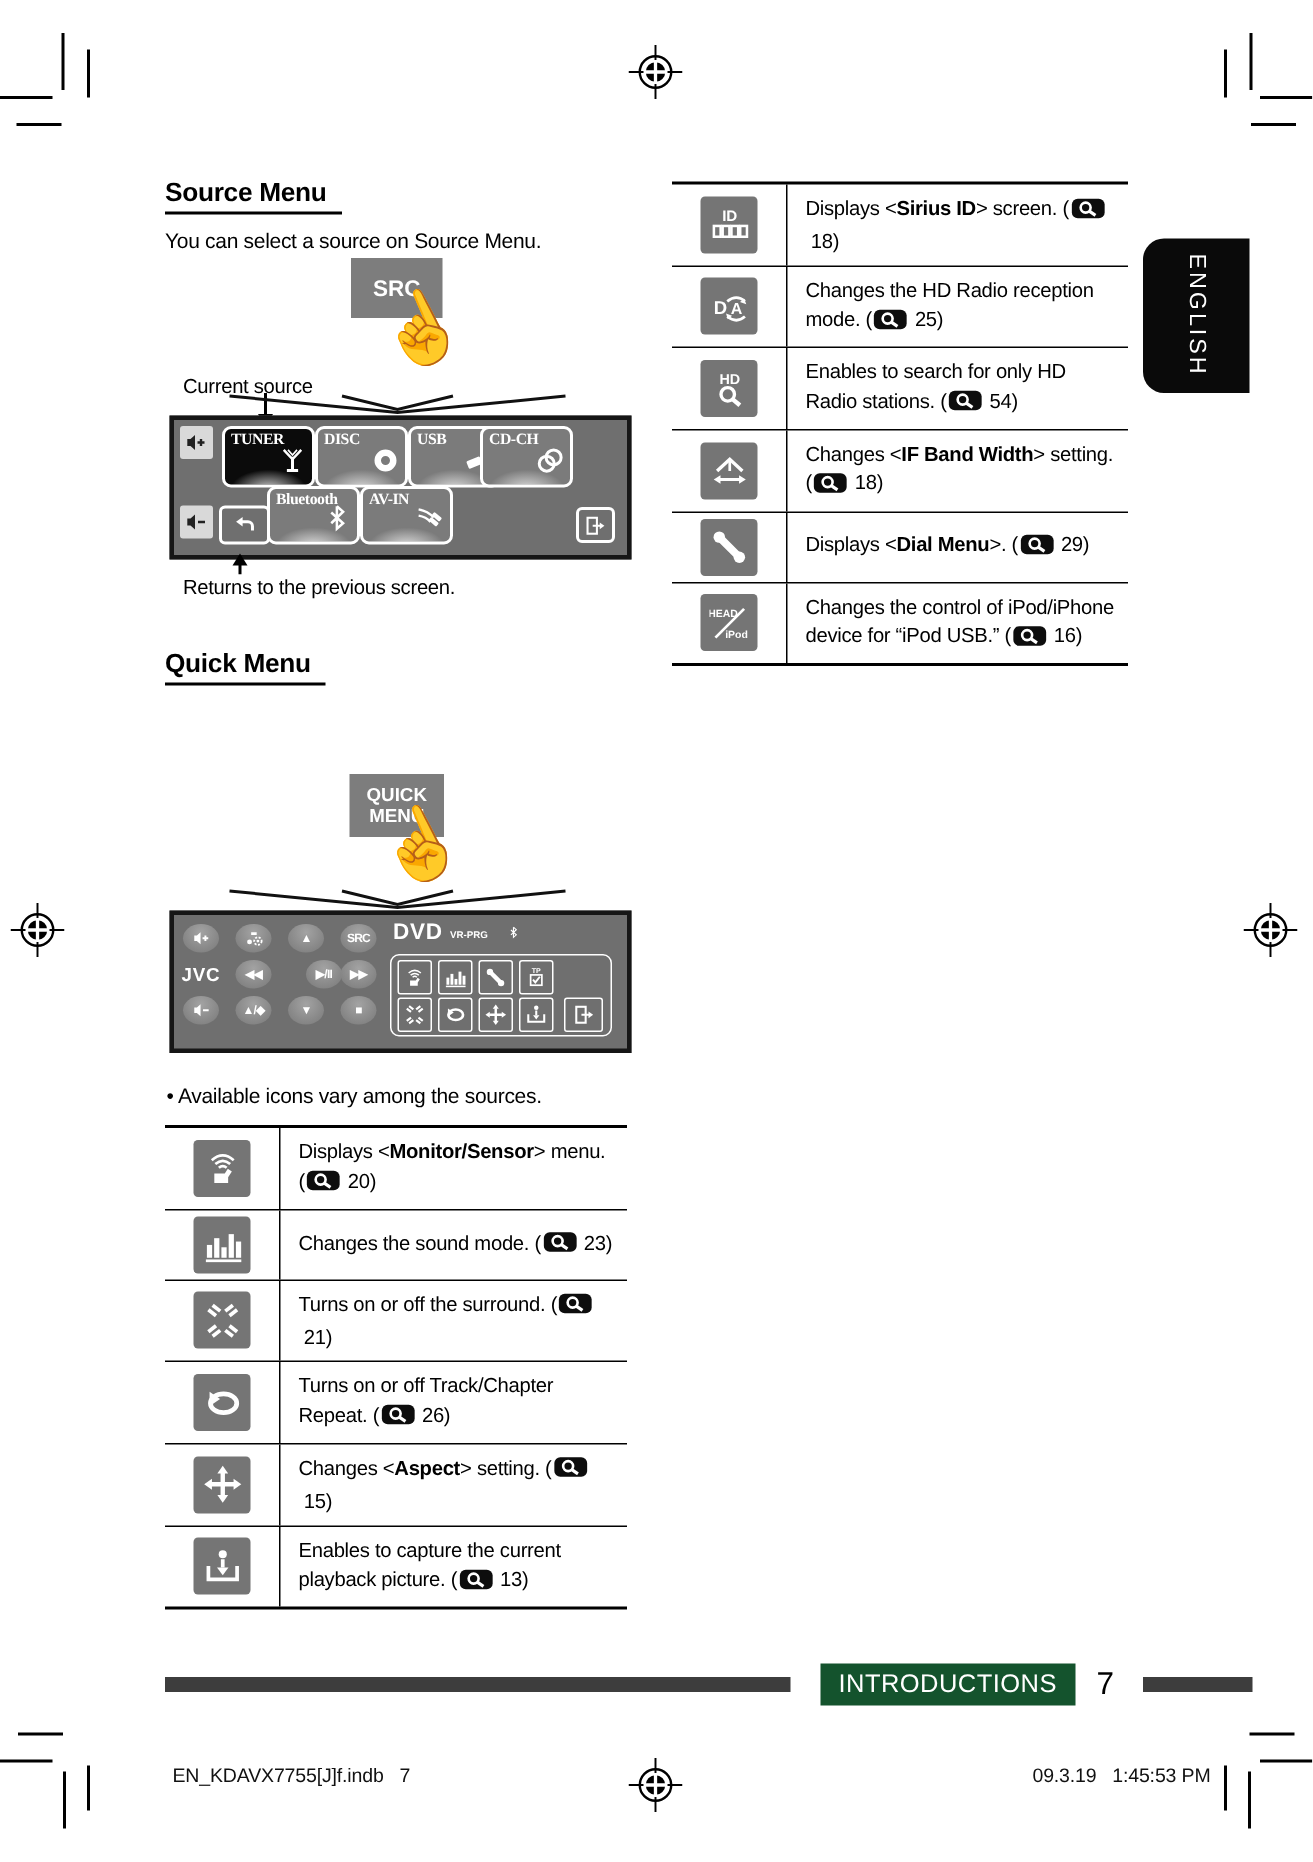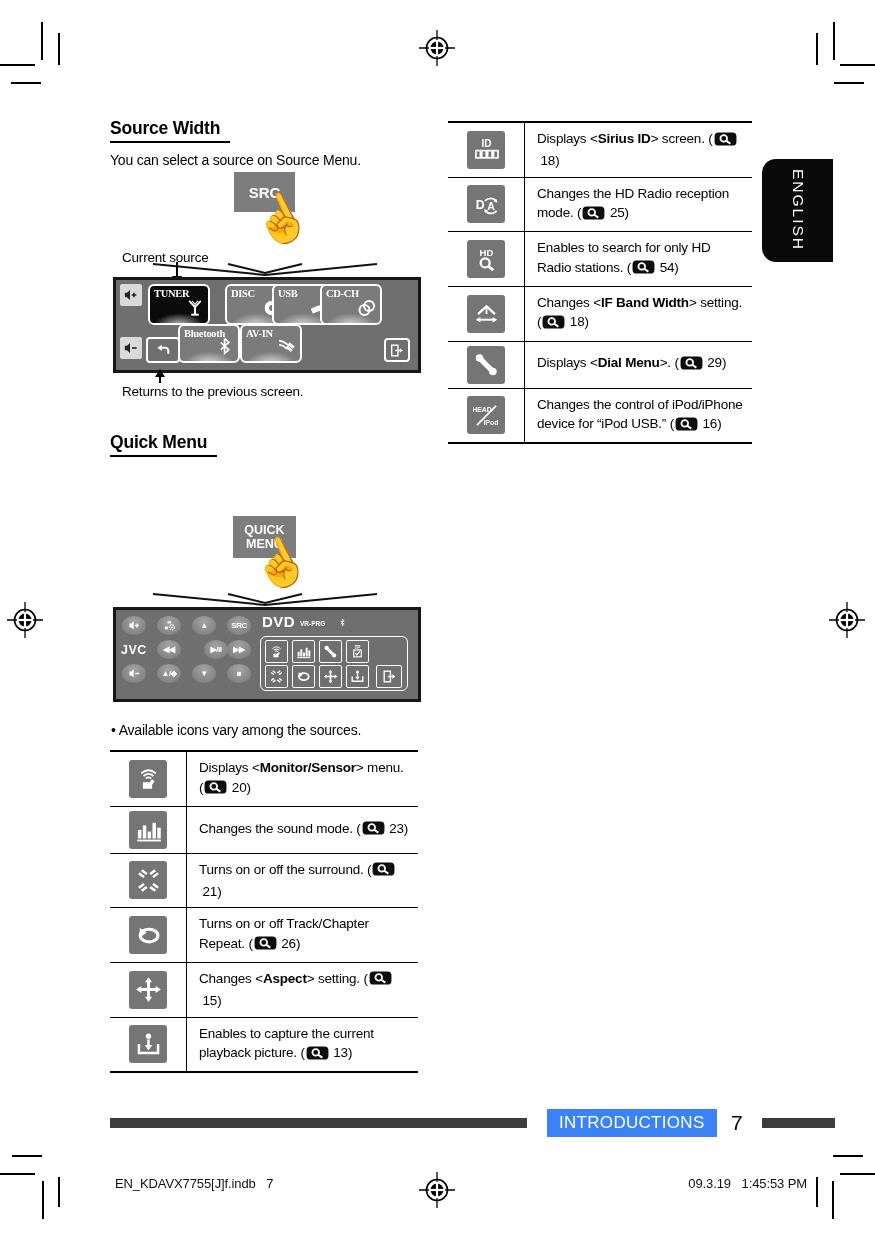--- a/index.html
+++ b/index.html
@@ -57,21 +57,21 @@
   svg text{font-family:"Liberation Sans",sans-serif;}
   
   .note{position:absolute;font-size:14px;letter-spacing:-0.2px;}
   .note::before{content:"\2022  ";}
   
   .lang-tab{position:absolute;left:762px;top:159px;width:71px;height:103px;background:#0a0a0a;
             border-radius:14px 0 0 14px;display:flex;align-items:center;justify-content:center;}
   .lang-tab span{writing-mode:vertical-rl;color:#fff;font-size:15.5px;letter-spacing:2px;}
   
   .bar{position:absolute;background:#3d3d3d;height:10px;}
-  .section-box{position:absolute;background:#3b82f6;color:#fff;height:28px;display:flex;align-items:center;
+  .section-box{position:absolute;background:#14532d;color:#fff;height:28px;display:flex;align-items:center;
                padding:0 12px;font-size:17px;letter-spacing:0.3px;}
   .pagenum{position:absolute;font-size:21px;line-height:28px;}
   .footer-txt{position:absolute;font-size:13px;color:#111;white-space:pre;letter-spacing:-0.1px;}
 </style>
 </head>
 <body>
 
 <div class="page">
 
   <div class="cm" style="left:41px;top:22px;width:1.5px;height:38px;"></div>
@@ -117,21 +117,21 @@
       </svg></div>
   <div class="regmark" style="left:419px;top:1172px;"><svg viewBox="0 0 36 36" width="36" height="36">
         <line x1="18" y1="0" x2="18" y2="36" stroke="#000" stroke-width="1.3"></line>
         <line x1="0" y1="18" x2="36" y2="18" stroke="#000" stroke-width="1.3"></line>
         <circle cx="18" cy="18" r="10.5" fill="none" stroke="#000" stroke-width="1.6"></circle>
         <circle cx="18" cy="18" r="6.5" fill="#000"></circle>
         <line x1="18" y1="10" x2="18" y2="26" stroke="#fff" stroke-width="2.2"></line>
         <line x1="10" y1="18" x2="26" y2="18" stroke="#fff" stroke-width="2.2"></line>
       </svg></div>
 
-  <div class="h2" style="left:110px;top:118px;">Source Width</div>
+  <div class="h2" style="left:110px;top:118px;">Source Menu</div>
   <div class="para" style="left:110px;top:150px;">You can select a source on Source Menu.</div>
 
   <div class="hardbtn" style="left:234px;top:172px;width:61px;height:40px;font-size:15px;">
     <span>SRC</span>
   </div>
   <div class="hand" style="left:252px;top:196px;"></div>
 
   <div class="small-label" style="left:122px;top:250px;">Current source</div>
   <svg class="flare" style="left:169px;top:262px;" width="16" height="24">
     <line x1="8" y1="0" x2="8" y2="15" stroke="#000" stroke-width="2"></line>
@@ -170,21 +170,21 @@
       </div>
   <div class="sbtn sel" style="left: 32px; top: 4px; width: 58px; height: 37px;">
         <span class="lbl">TUNER</span>
         <span class="icn"><svg viewBox="0 0 24 24">
             <path d="M12 9 V20" stroke="currentColor" stroke-width="2.4" fill="none"></path>
             <path d="M5 3.5 L12 11 L19 3.5" stroke="currentColor" stroke-width="2" fill="none"></path>
             <path d="M8.4 3.5 L12 7.6 L15.6 3.5" stroke="currentColor" stroke-width="1.3" fill="none"></path>
             <path d="M7.5 20 H16.5" stroke="currentColor" stroke-width="2.4"></path>
           </svg></span>
       </div>
-      <div class="sbtn" style="left: 94px; top: 4px; width: 58px; height: 37px; margin-left: 15px;">
+      <div class="sbtn" style="left: 94px; top: 4px; width: 58px; height: 37px;">
         <span class="lbl">DISC</span>
         <span class="icn"><svg viewBox="0 0 24 24">
             <circle cx="12" cy="12" r="6.2" fill="none" stroke="currentColor" stroke-width="5.2"></circle>
           </svg></span>
       </div>
       <div class="sbtn" style="left: 156px; top: 4px; width: 58px; height: 37px;">
         <span class="lbl">USB</span>
         <span class="icn"><svg viewBox="0 0 24 24">
             <g transform="rotate(-22 12 12)">
               <rect x="2.5" y="9" width="11.5" height="6.6" rx="1.2" fill="currentColor"></rect>

